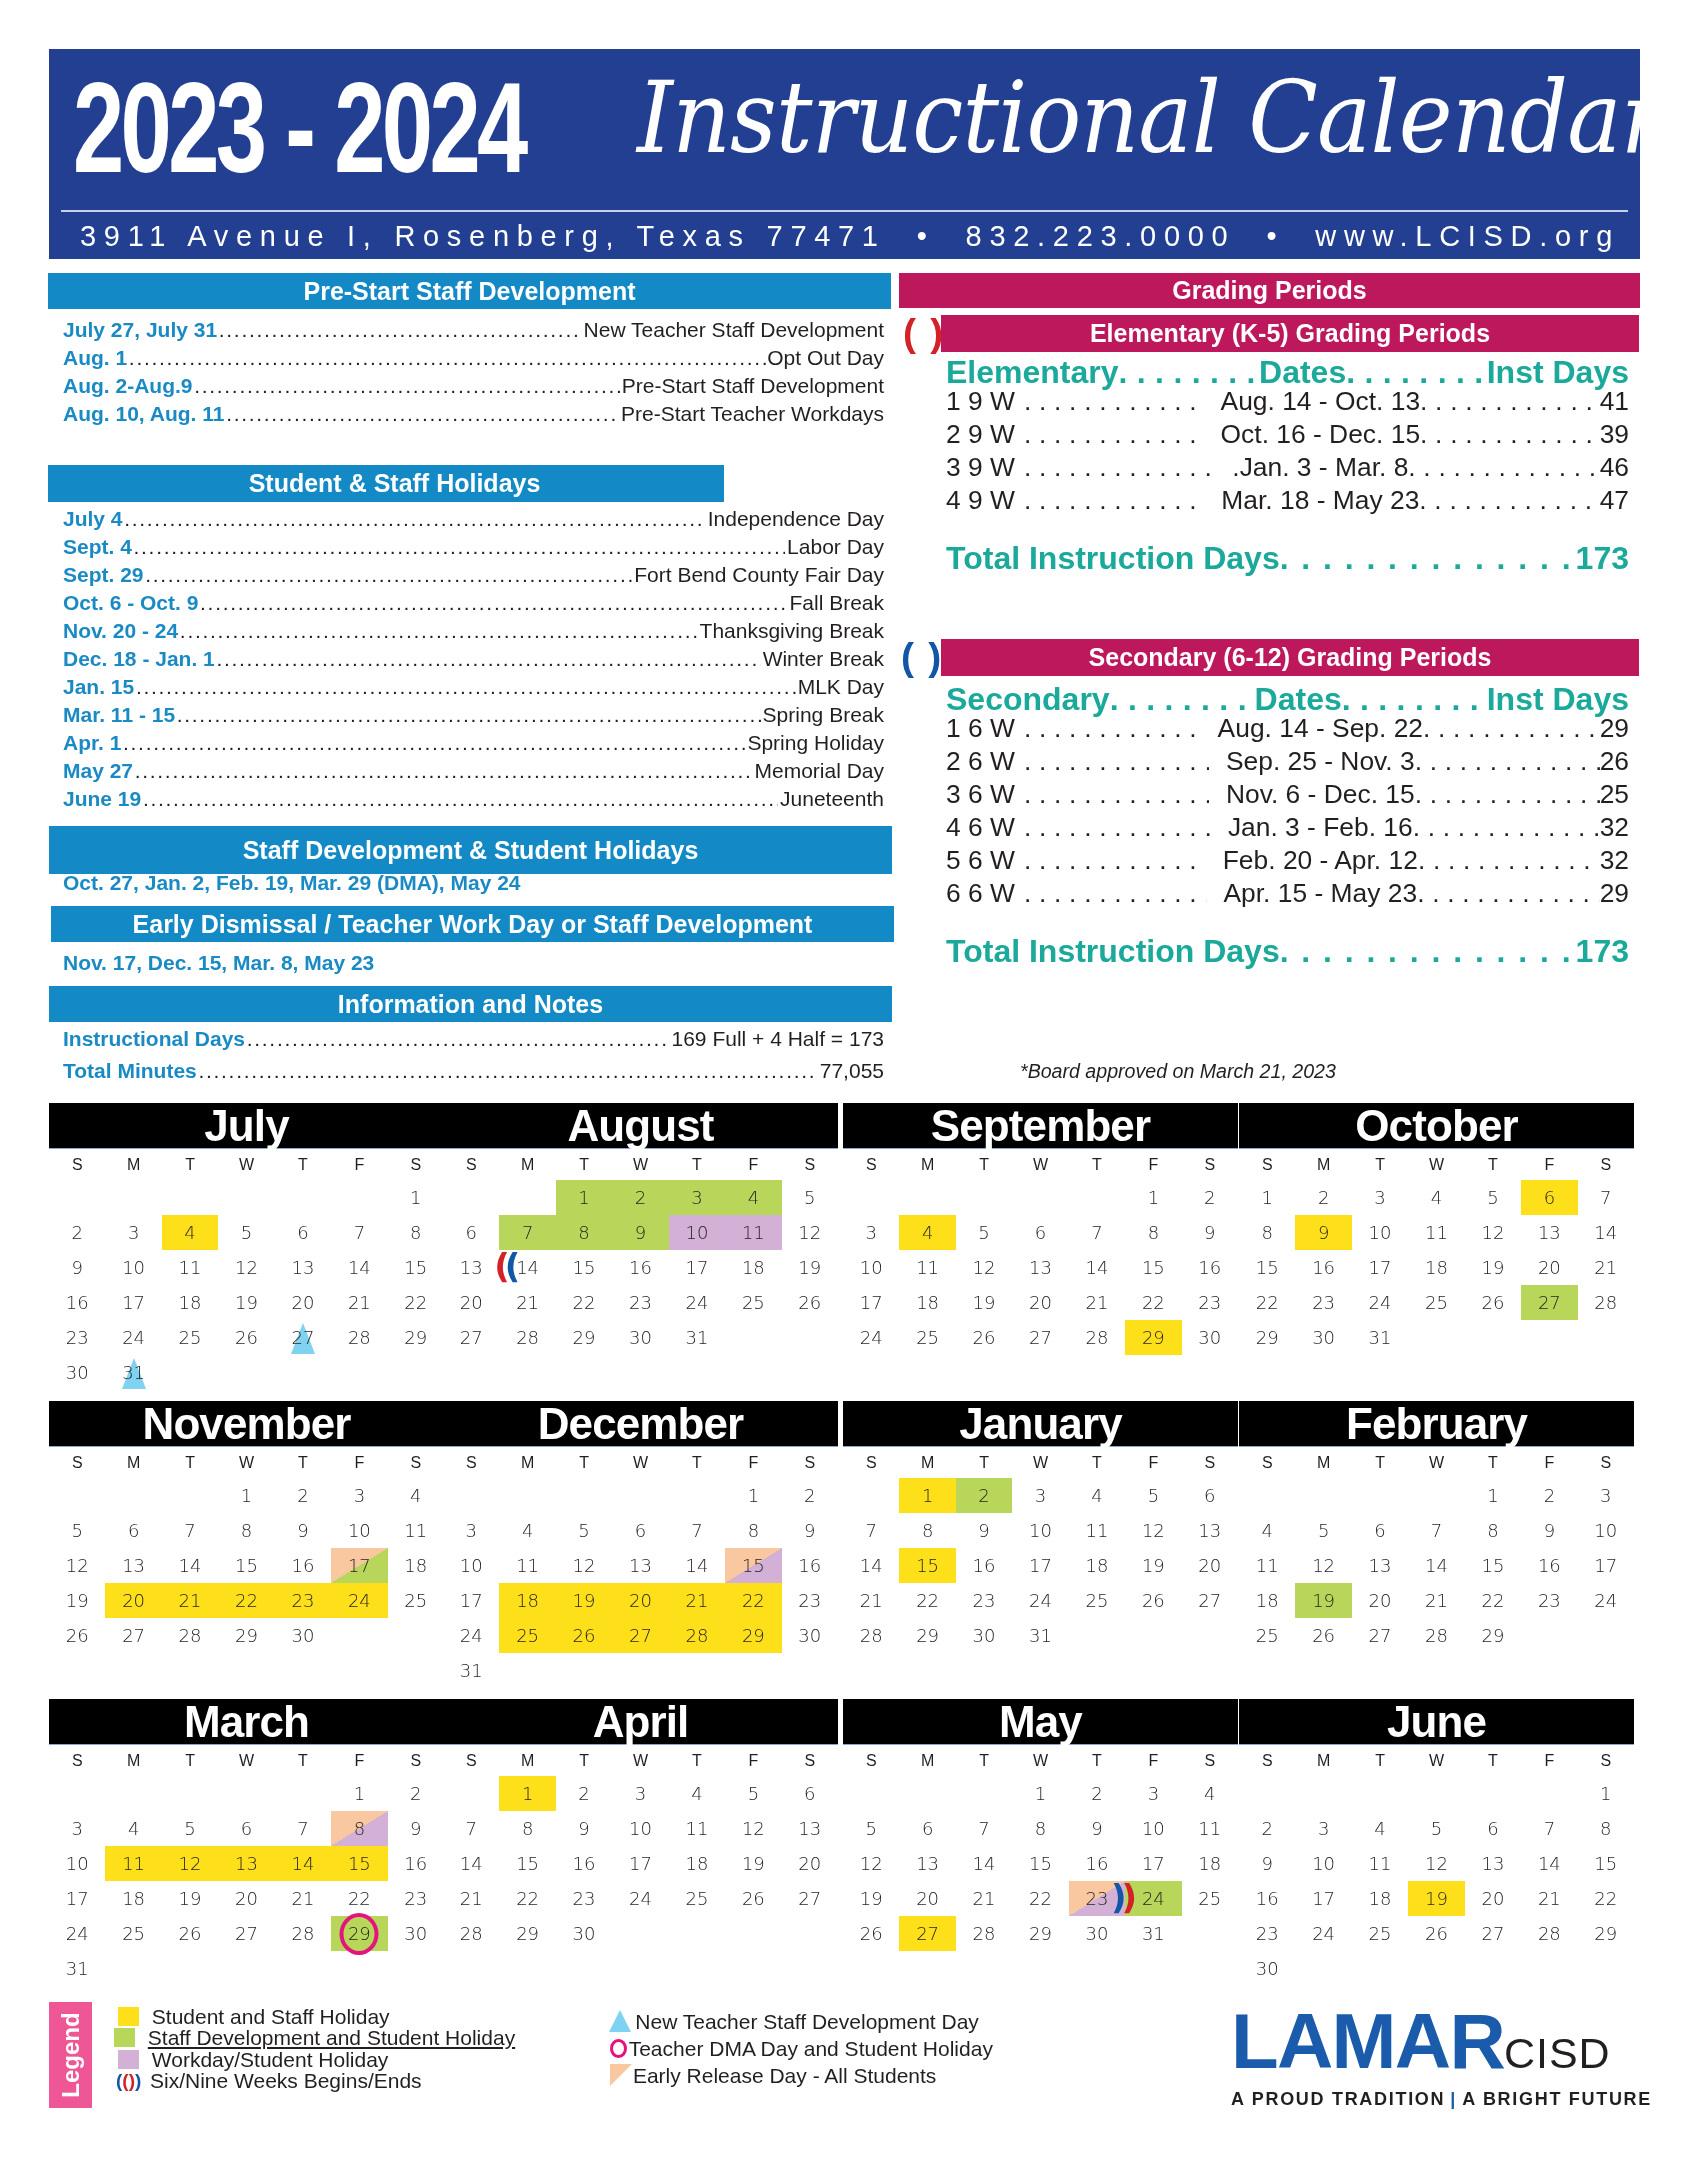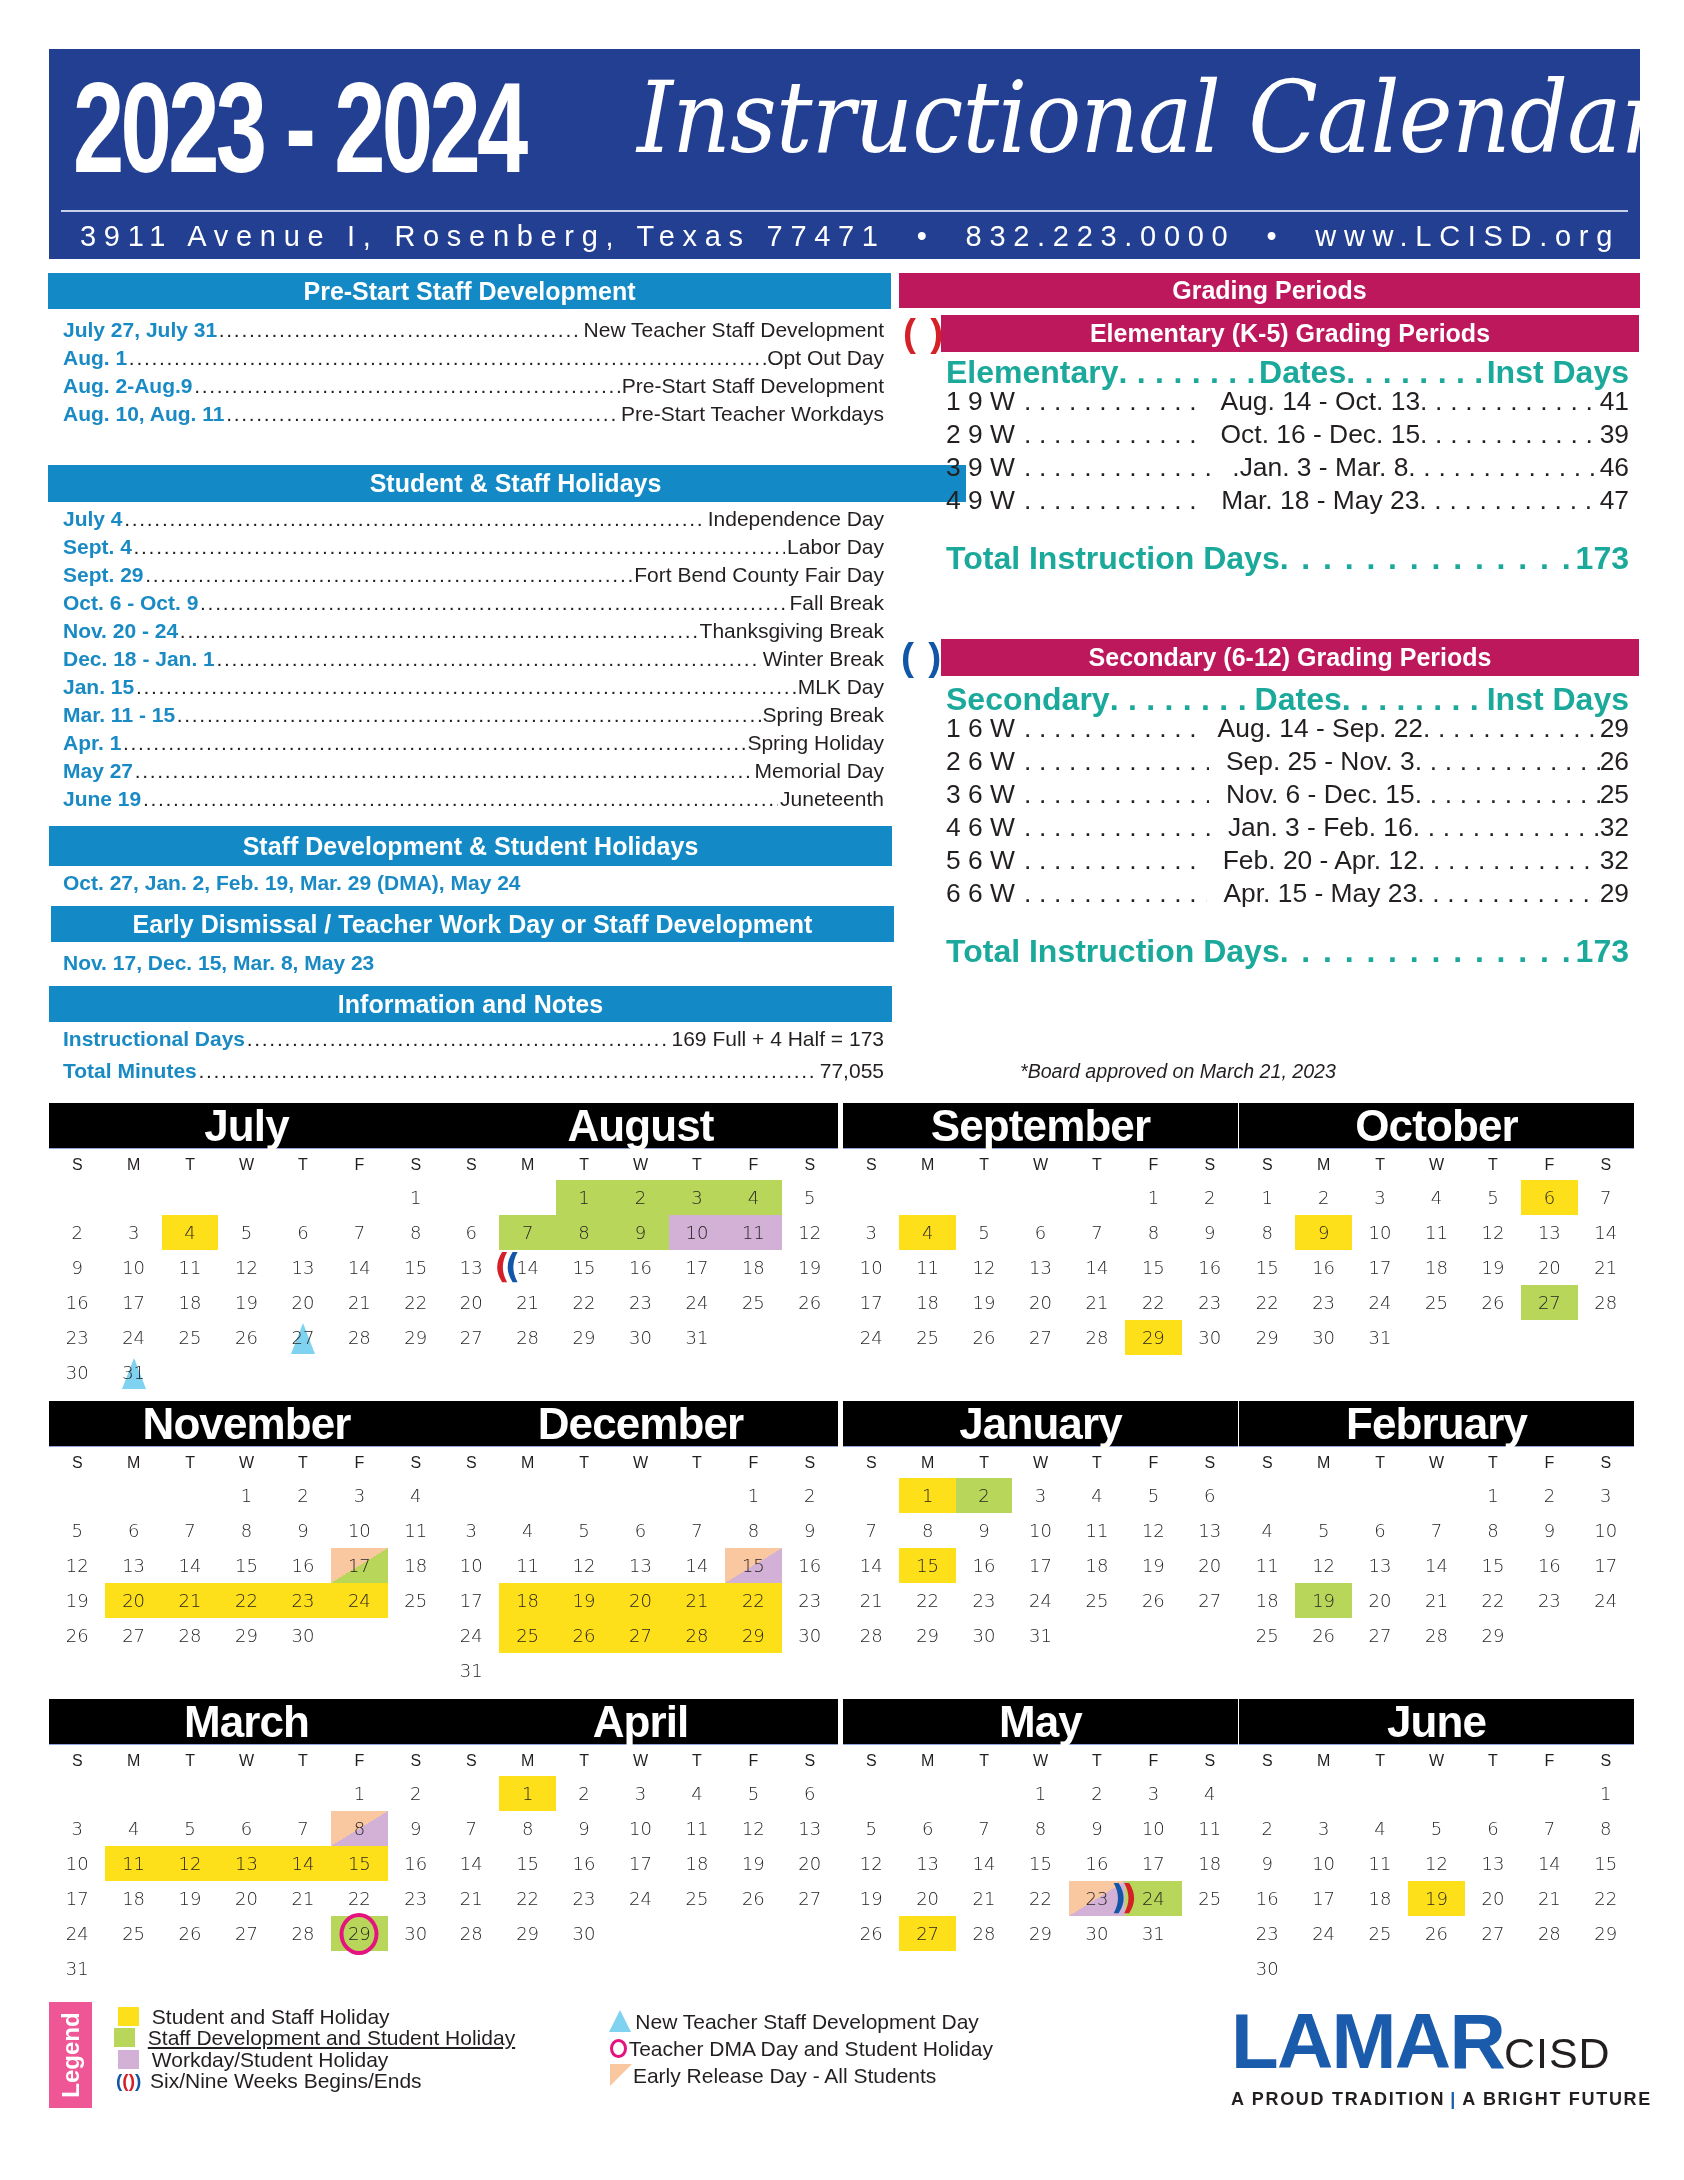--- a/index.html
+++ b/index.html
@@ -108,21 +108,21 @@
       <span class="dots"></span>
       <span class="v">Pre-Start Staff Development</span>
     </div>
   <div class="row">
       <span class="k">Aug. 10, Aug. 11</span>
       <span class="dots"></span>
       <span class="v">Pre-Start Teacher Workdays</span>
     </div>
 </div>
 
-<div class="bar blue" style="left:48px; top:465px; width:918px; height:37px;padding-left:17px;">Student &amp; Staff Holidays</div>
+<div class="bar blue" style="left:48px; top:465px; width:676px; height:37px;padding-left:17px;">Student &amp; Staff Holidays</div>
 <div class="list" style="left:63px; top:507px; width:821px;">
   <div class="row">
       <span class="k">July 4</span>
       <span class="dots"></span>
       <span class="v">Independence Day</span>
     </div>
   <div class="row">
       <span class="k">Sept. 4</span>
       <span class="dots"></span>
       <span class="v">Labor Day</span>
@@ -167,21 +167,21 @@
       <span class="dots"></span>
       <span class="v">Memorial Day</span>
     </div>
   <div class="row">
       <span class="k">June 19</span>
       <span class="dots"></span>
       <span class="v">Juneteenth</span>
     </div>
 </div>
 
-<div class="bar blue" style="left:49px; top:826px; width:843px; height:40px;">Staff Development &amp; Student Holidays</div>
+<div class="bar blue" style="left:49px; top:826px; width:843px; height:48px;">Staff Development &amp; Student Holidays</div>
 <div class="plain" style="left:63px; top:871px;">Oct. 27, Jan. 2, Feb. 19, Mar. 29 (DMA), May 24</div>
 
 <div class="bar blue" style="left:51px; top:906px; width:843px; height:36px;">Early Dismissal / Teacher Work Day or Staff Development</div>
 <div class="plain" style="left:63px; top:951px;">Nov. 17, Dec. 15, Mar. 8, May 23</div>
 
 <div class="bar blue" style="left:49px; top:986px; width:843px; height:36px;">Information and Notes</div>
 <div class="list" style="left:63px; top:1027px; width:821px;">
   <div class="row" style="height:32px;">
       <span class="k">Instructional Days</span>
       <span class="dots"></span>

